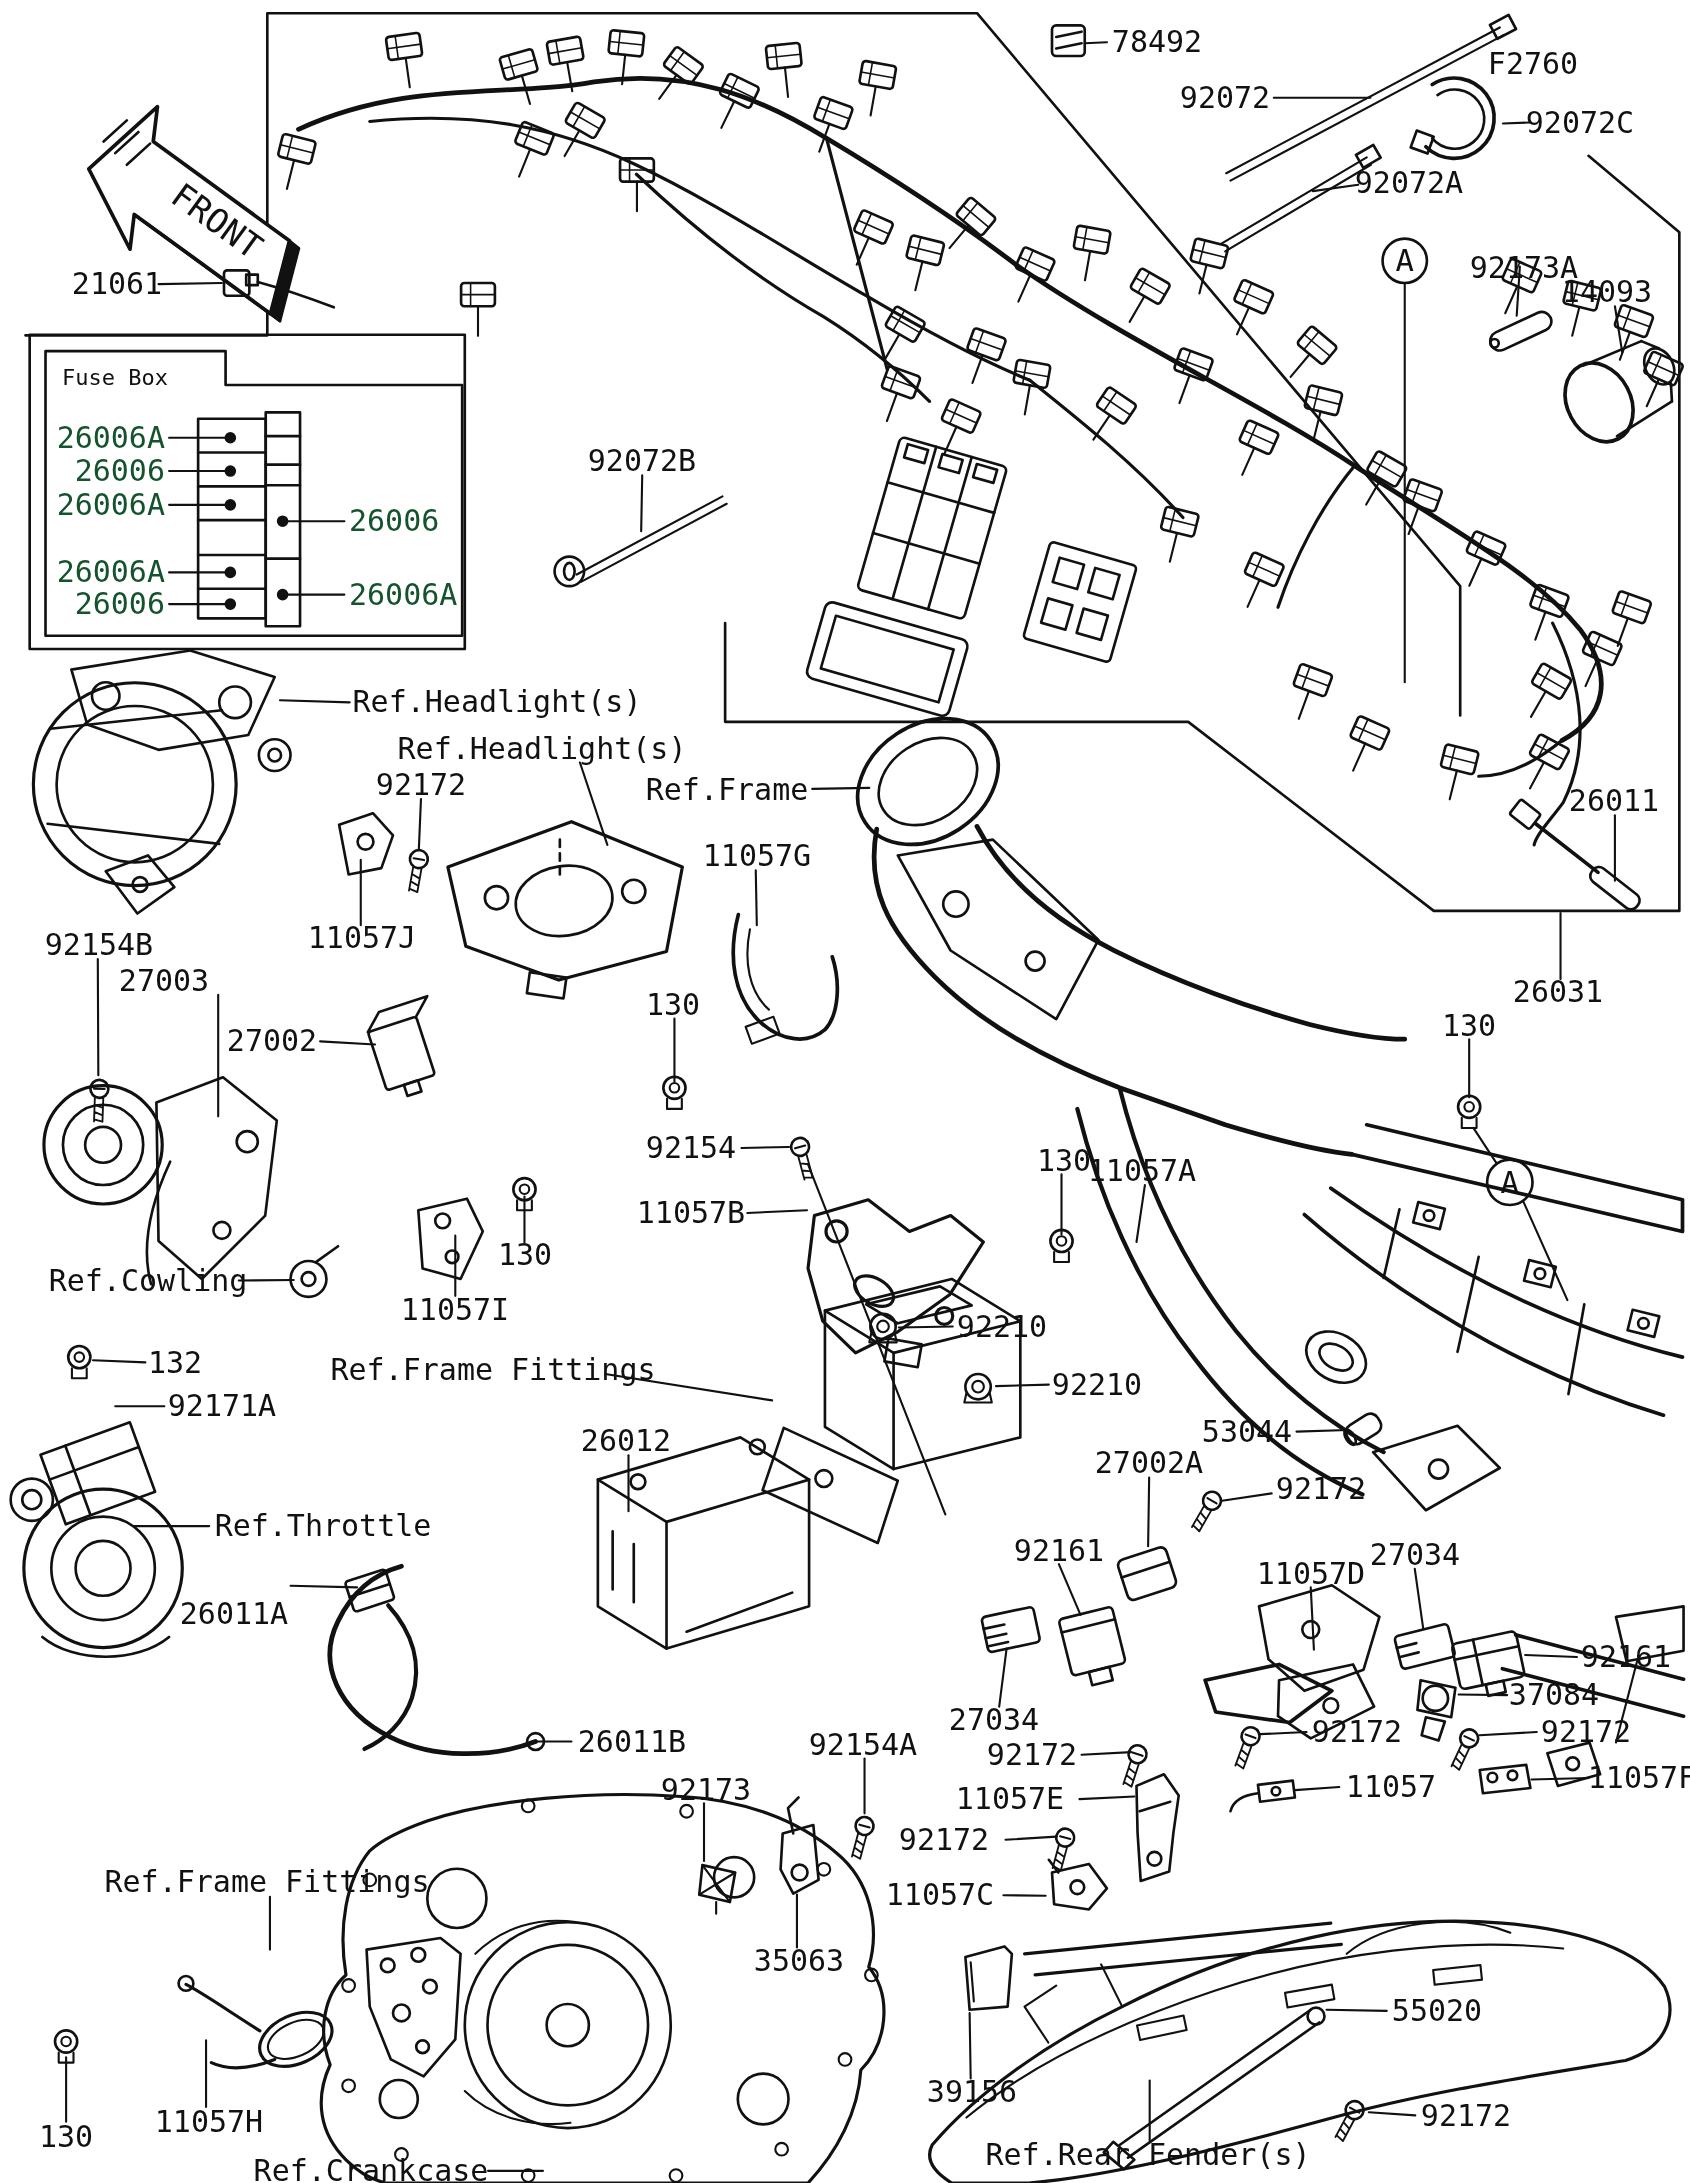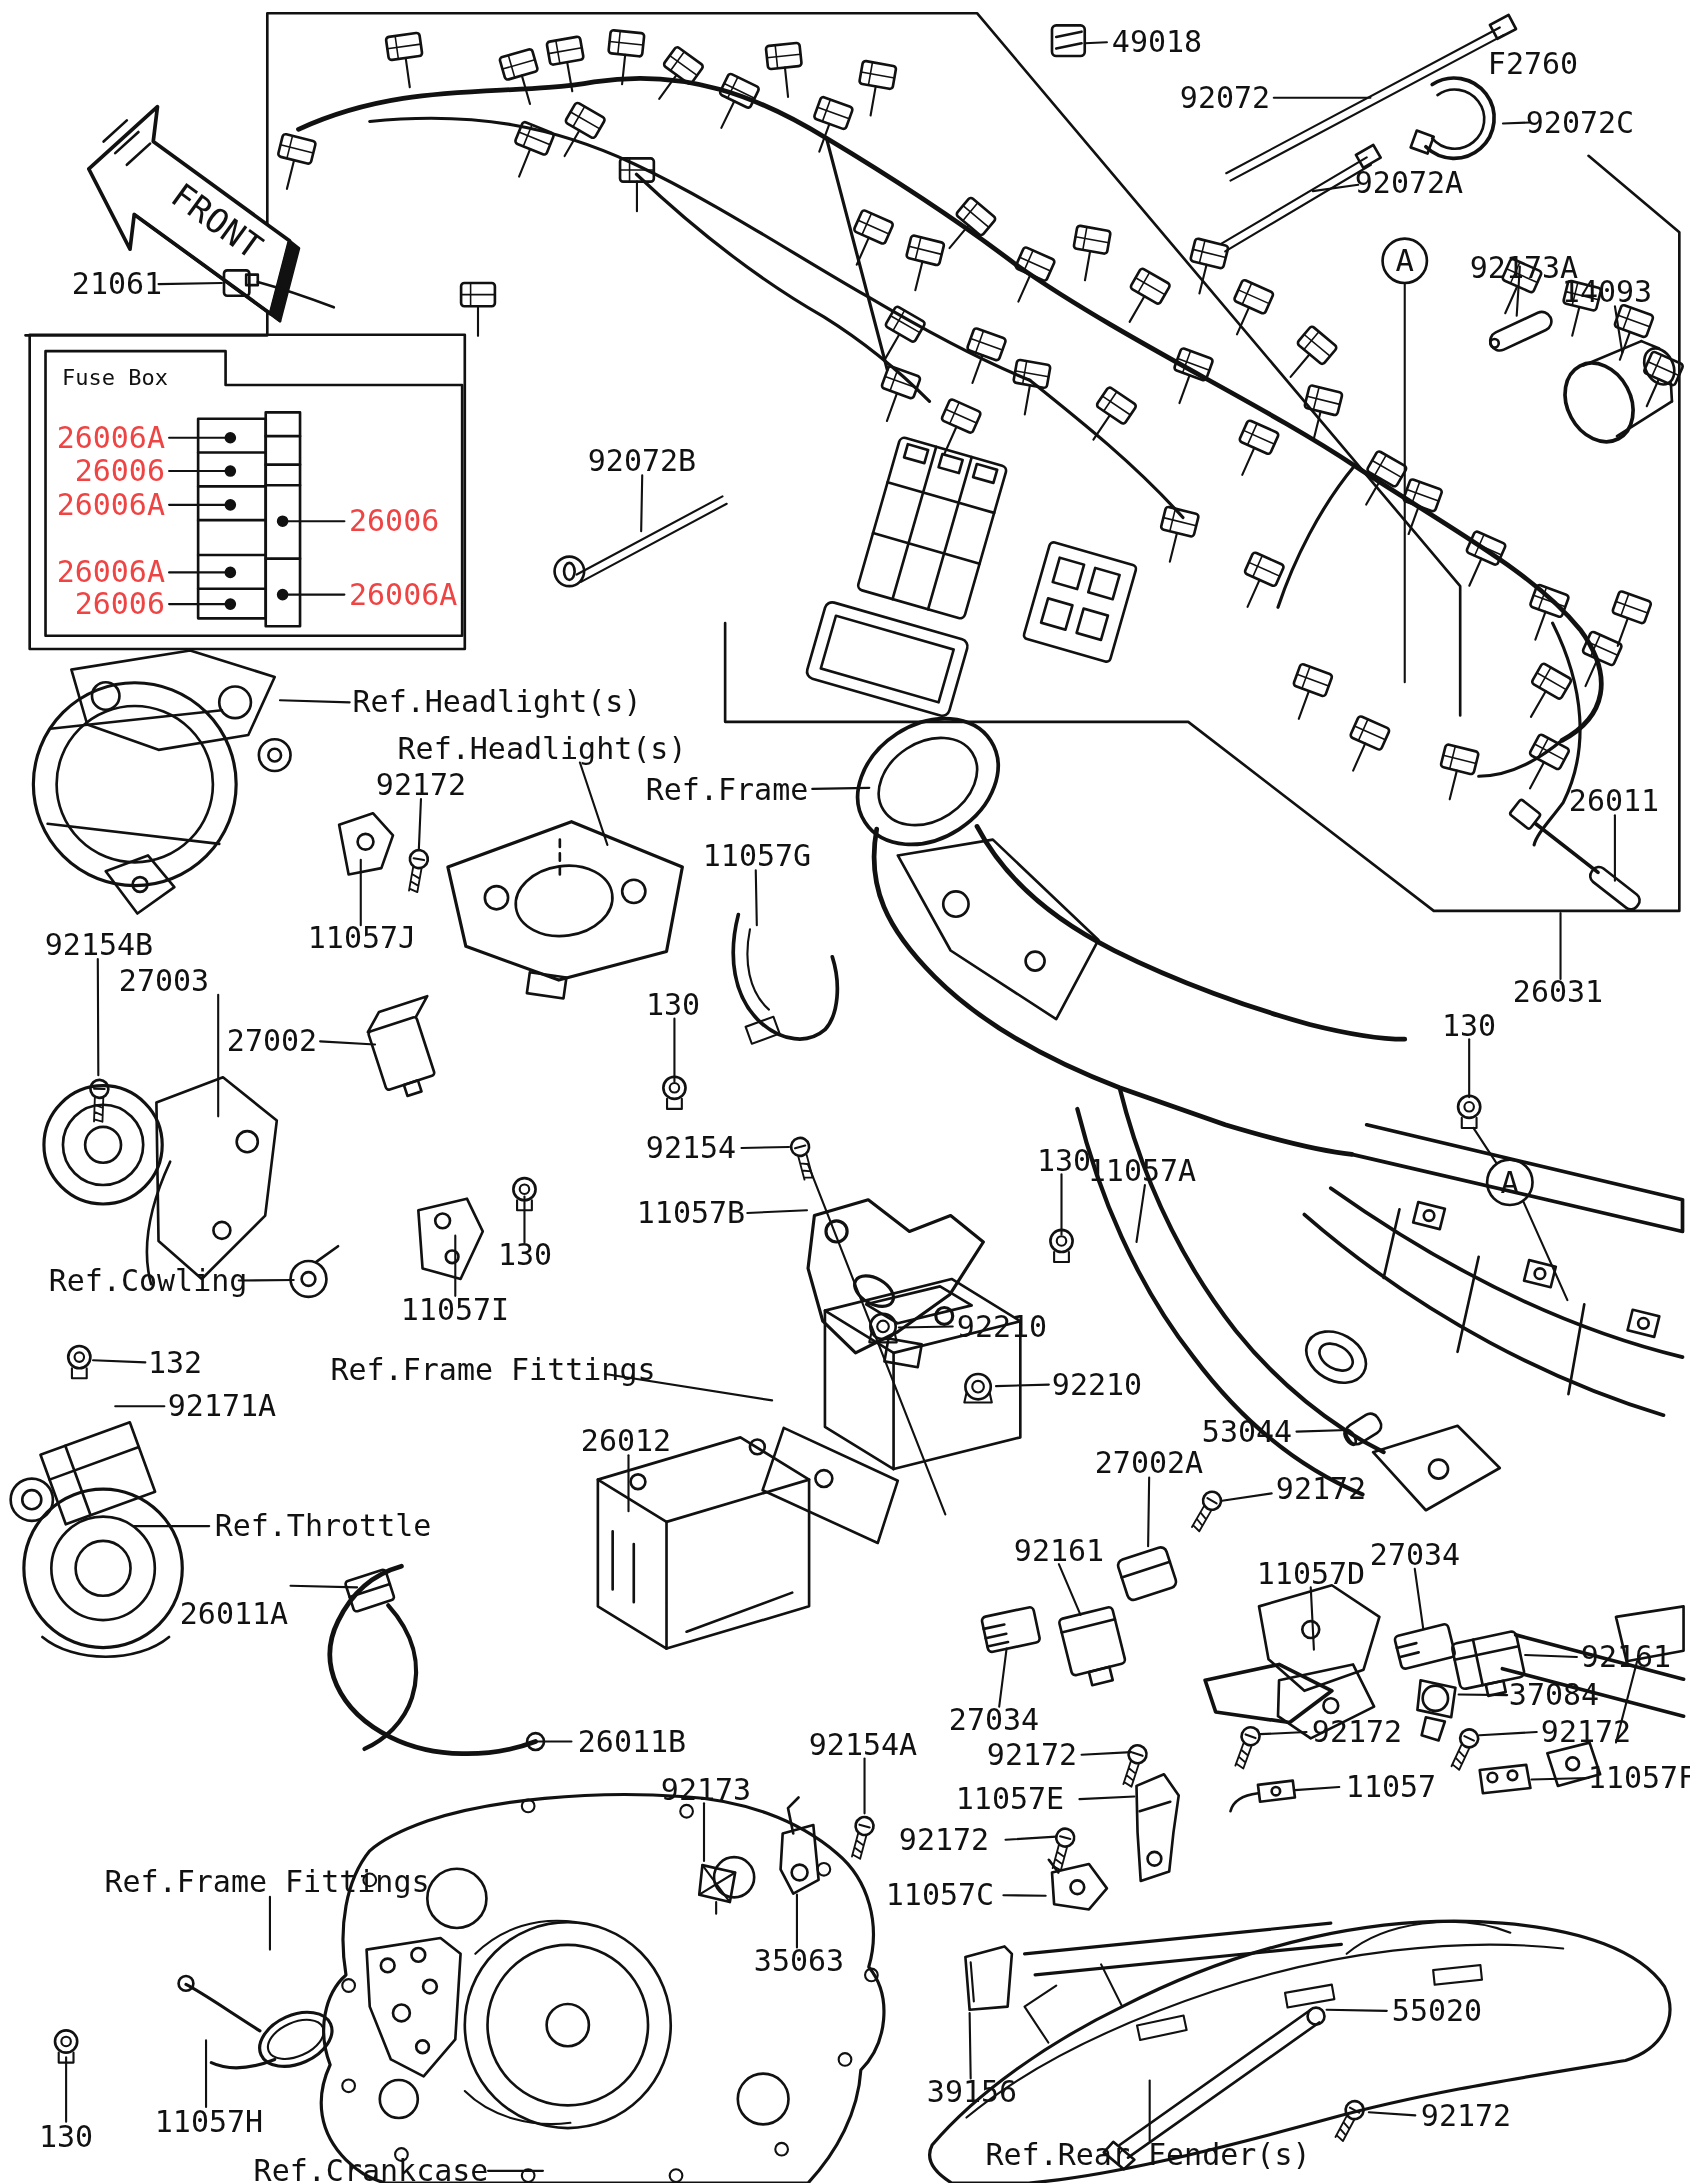--- a/index.html
+++ b/index.html
@@ -1,21 +1,21 @@
 <!DOCTYPE html>
 <html style="font-size:8.5px"><head>
 <meta charset="utf-8">
 <style>
   html,body{margin:0;padding:0;background:#ffffff;}
   body{width:1690px;height:2183px;position:relative;overflow:hidden;
        font-family:"DejaVu Sans Mono","Liberation Mono",monospace;color:#111;}
   #art{position:absolute;left:0;top:0;}
   .part-label{position:absolute;transform:translate(-50%,-50%);
       font-size:30px;line-height:1;white-space:nowrap;color:#111;}
-  .fuse-label{position:absolute;font-size:30px;line-height:1;white-space:nowrap;color:#ef4444;}
+  .fuse-label{position:absolute;font-size:30px;line-height:1;white-space:nowrap;color:#14532d;}
   .fuse-title{position:absolute;font-size:22px;line-height:1;white-space:nowrap;color:#111;}
   .marker-letter{font-size:58px;}
 </style>
 </head>
 <body>
 
 <svg id="art" width="1690" height="2183" viewBox="0 0 3200 4134" fill="none" stroke="#111" stroke-width="5" stroke-linecap="round" stroke-linejoin="round">
 
   <g>
     <polyline points="48,635 506,635 506,25 1850,25 2200,440 2765,1110 2765,1355"></polyline>
@@ -862,21 +862,21 @@
       <path d="M -22,12 L -26,30 M 22,12 L 26,30 M -26,30 L 26,30" stroke-width="4"></path>
     </g>
     <g transform="translate(1852,2626)">
       <circle cx="0" cy="0" r="24" stroke-width="5"></circle>
       <circle cx="0" cy="0" r="11" stroke-width="4"></circle>
       <path d="M -22,12 L -26,30 M 22,12 L 26,30 M -26,30 L 26,30" stroke-width="4"></path>
     </g>
   </svg>
 
 <div id="labels-layer" style="position:absolute;left:0;top:0;width:1690px;height:2183px;">
-    <div class="part-label" style="left: 1157px; top: 42px;">49018</div>
+    <div class="part-label" style="left: 1157px; top: 42px;">78492</div>
     <div class="part-label" style="left: 1533px; top: 64px;">F2760</div>
     <div class="part-label" style="left: 1225px; top: 98px;">92072</div>
     <div class="part-label" style="left: 1580px; top: 123px;">92072C</div>
     <div class="part-label" style="left: 1409px; top: 183px;">92072A</div>
     <div class="part-label" style="left: 117px; top: 284px;">21061</div>
     <div class="part-label" style="left: 642px; top: 461px;">92072B</div>
     <div class="part-label" style="left: 1524px; top: 268px;">92173A</div>
     <div class="part-label" style="left: 1607px; top: 292px;">14093</div>
     <div class="part-label" style="left: 1614px; top: 801px;">26011</div>
     <div class="part-label" style="left: 1558px; top: 992px;">26031</div>

